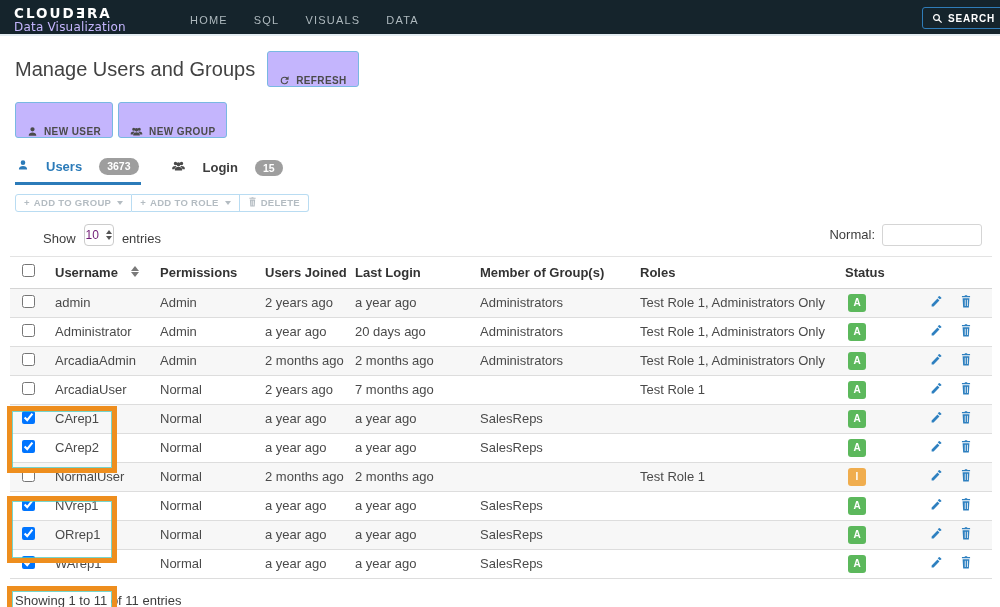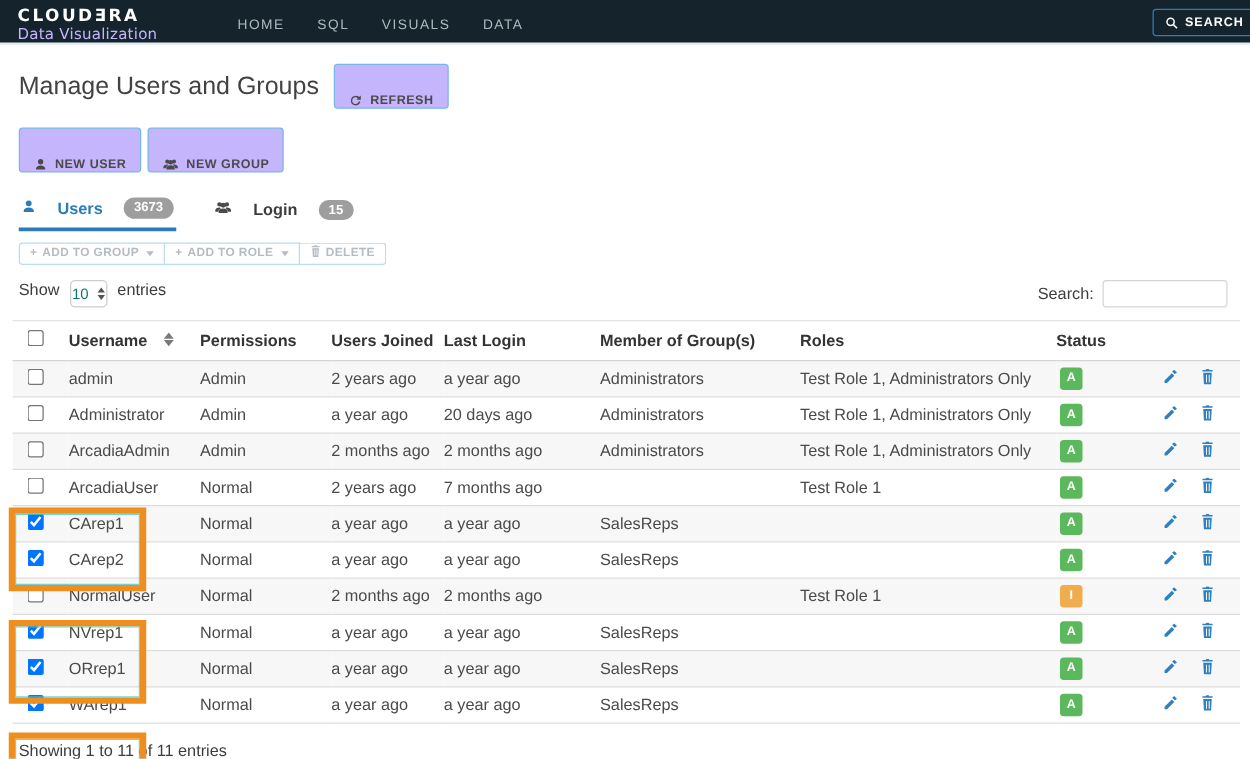--- a/index.html
+++ b/index.html
@@ -49,23 +49,23 @@
   .btn-disabled:first-child { border-radius:3px 0 0 3px; }
   .btn-disabled:last-child  { border-radius:0 3px 3px 0; border-left:none; }
   .btn-disabled + .btn-disabled { border-left:none; }
   .caret-down { width:0; height:0; border-left:3.5px solid transparent;
                 border-right:3.5px solid transparent; border-top:4px solid #b4bcc2;
                 display:inline-block; margin-left:2px; }
 
   
   .controls-row { margin:12px 18px 0 15px; display:flex; align-items:center;
                   justify-content:space-between; font-size:13px; color:#3d3d3d; }
-  .show-group { display:flex; align-items:flex-start; gap:8px; }
+  .show-group { display:flex; align-items:flex-end; gap:8px;margin-left:28px; }
   .page-size { display:flex; align-items:center; gap:7px; border:1px solid #ccc;
-               border-radius:4px; padding:3px 1px; font-size:12px; color:#0f766e; cursor:pointer; }
+               border-radius:4px; padding:3px 1px; font-size:12px; color:#701a75; cursor:pointer; }
   .spin { display:flex; flex-direction:column; gap:2px; }
   .spin i { width:0; height:0; border-left:3.5px solid transparent; border-right:3.5px solid transparent; }
   .spin .up { border-bottom:4px solid #555; }
   .spin .dn { border-top:4px solid #555; }
   .search-group { display:flex; align-items:center; gap:7px; }
   .search-input { width:100px; height:22px; border:1px solid #d5d5d5; border-radius:3px; padding:0 5px; font-size:12px; }
 
   
   .table-wrap { position:relative; margin:10px 8px 0 10px; }
   table { width:100%; border-collapse:collapse; table-layout:fixed; border-top:1px solid #e3e3e3; }
@@ -204,21 +204,21 @@
     <div class="page-size">
       <span>10</span>
       <span class="spin">
           <i class="up"></i>
           <i class="dn"></i>
         </span>
     </div>
     <span>entries</span>
   </div>
   <div class="search-group">
-    <span>Search:</span>
+    <span>Normal:</span>
     <input class="search-input" type="text" value="" style="">
   </div>
 </div>
 
 <div class="table-wrap">
   <table>
     <colgroup>
       <col style="width:45px">
         <col style="width:105px">
         <col style="width:105px">

